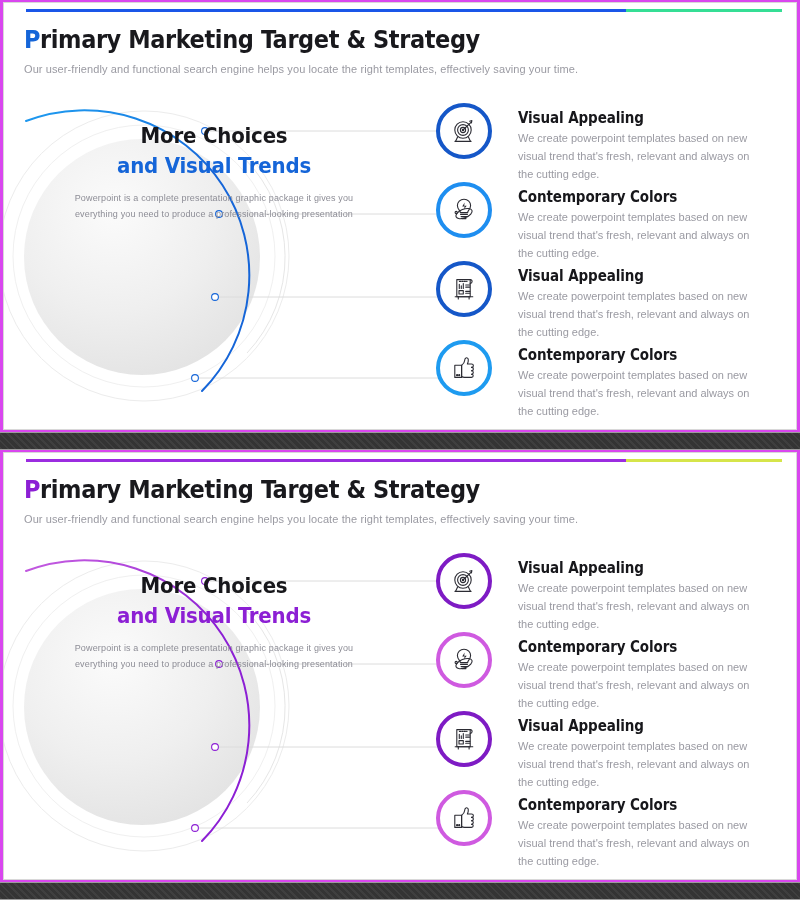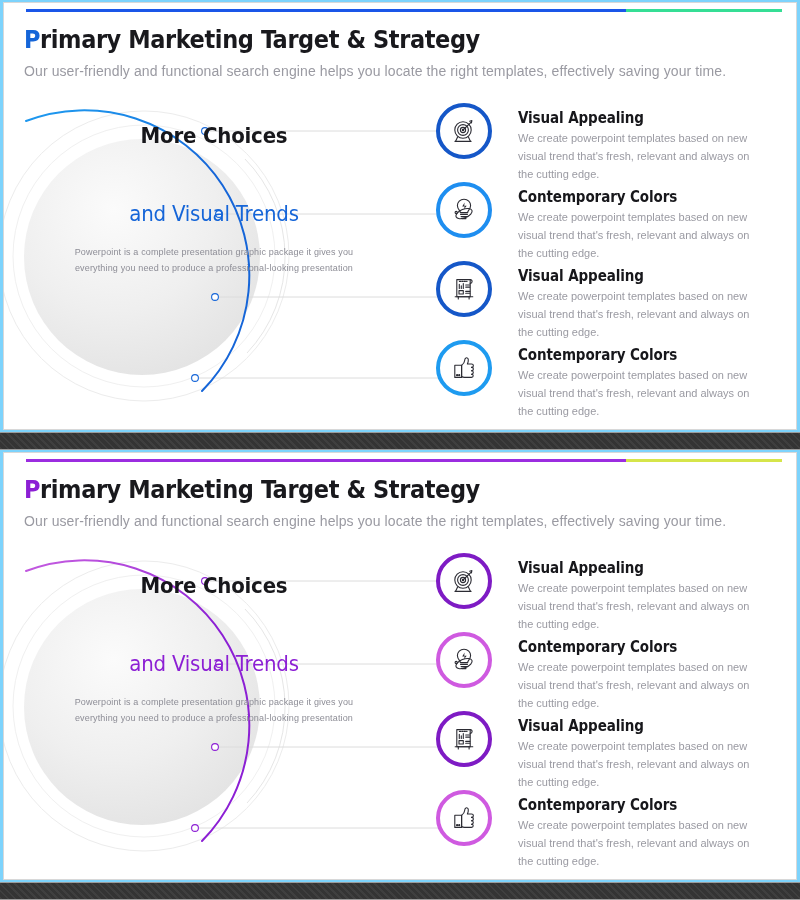--- a/index.html
+++ b/index.html
@@ -2,21 +2,21 @@
 <html><head>
 <meta charset="utf-8">
 <style>
   * { box-sizing: border-box; margin: 0; padding: 0; }
   html, body {
     width: 800px; height: 900px;
     background: #f0f0f0;
     font-family: "Liberation Sans", sans-serif;
     overflow: hidden;
   }
-  .page { position: relative; width: 800px; height: 900px; background: #7dd3fc; }
+  .page { position: relative; width: 800px; height: 900px; background: #d946ef; }
 
   .slide {
     position: absolute; left: 3px; width: 794px;
     background: #ffffff;
     border: 1px solid #d8d8d8;
     overflow: hidden;
   }
   #slide-1 { top: 2px; height: 428px; }
   #slide-2 { top: 452px; height: 428px; }
 
@@ -30,43 +30,42 @@
     position: absolute; left: 20px; top: 22px;
     font-size: 25px; font-weight: bold;
     letter-spacing: -0.4px;
     color: #19191d;
     font-family: "DejaVu Sans Condensed", "Liberation Sans Narrow", "Liberation Sans", sans-serif;
     white-space: nowrap;
   }
   .slide-title .accent-letter { }
   .slide-subtitle {
     position: absolute; left: 20px; top: 60px;
-    font-size: 14px; color: #9a9aa2; letter-spacing: 0.1px;
+    font-size: 11px; color: #9a9aa2; letter-spacing: 0.1px;
     white-space: nowrap;
   }
 
   
   .graphic { position: absolute; left: 0; top: 78px; width: 440px; height: 340px; }
   .graphic svg { position: absolute; left: 0; top: 0; }
 
   
   .left-copy { position: absolute; left: 55px; top: 118px; width: 310px; text-align: center; }
   .lc-line1 {
     font-size: 22px; font-weight: bold; color: #17171b; letter-spacing: -0.2px;
     font-family: "DejaVu Sans Condensed", "Liberation Sans Narrow", "Liberation Sans", sans-serif;
     line-height: 1.35;
   }
   .lc-line2 {
-    font-size: 22px; font-weight: normal; letter-spacing: -0.2px;
+    font-size: 22px; font-weight: bold; letter-spacing: -0.2px;
     font-family: "DejaVu Sans Condensed", "Liberation Sans Narrow", "Liberation Sans", sans-serif;
     line-height: 1.35;
-    margin-top: 48px;
   }
   .lc-body {
-    margin-top: 17px; font-size: 9px; color: #8d8d96; line-height: 1.72;
+    margin-top: 11px; font-size: 9px; color: #8d8d96; line-height: 1.72;
     letter-spacing: 0.15px;
   }
 
   
   .features { position: absolute; left: 432px; top: 98px; width: 358px; }
   .feature-row { position: relative; height: 79px; }
   .feature-icon {
     position: absolute; left: 0; top: 2px;
     width: 56px; height: 56px; border-radius: 50%;
     background: #fff;

